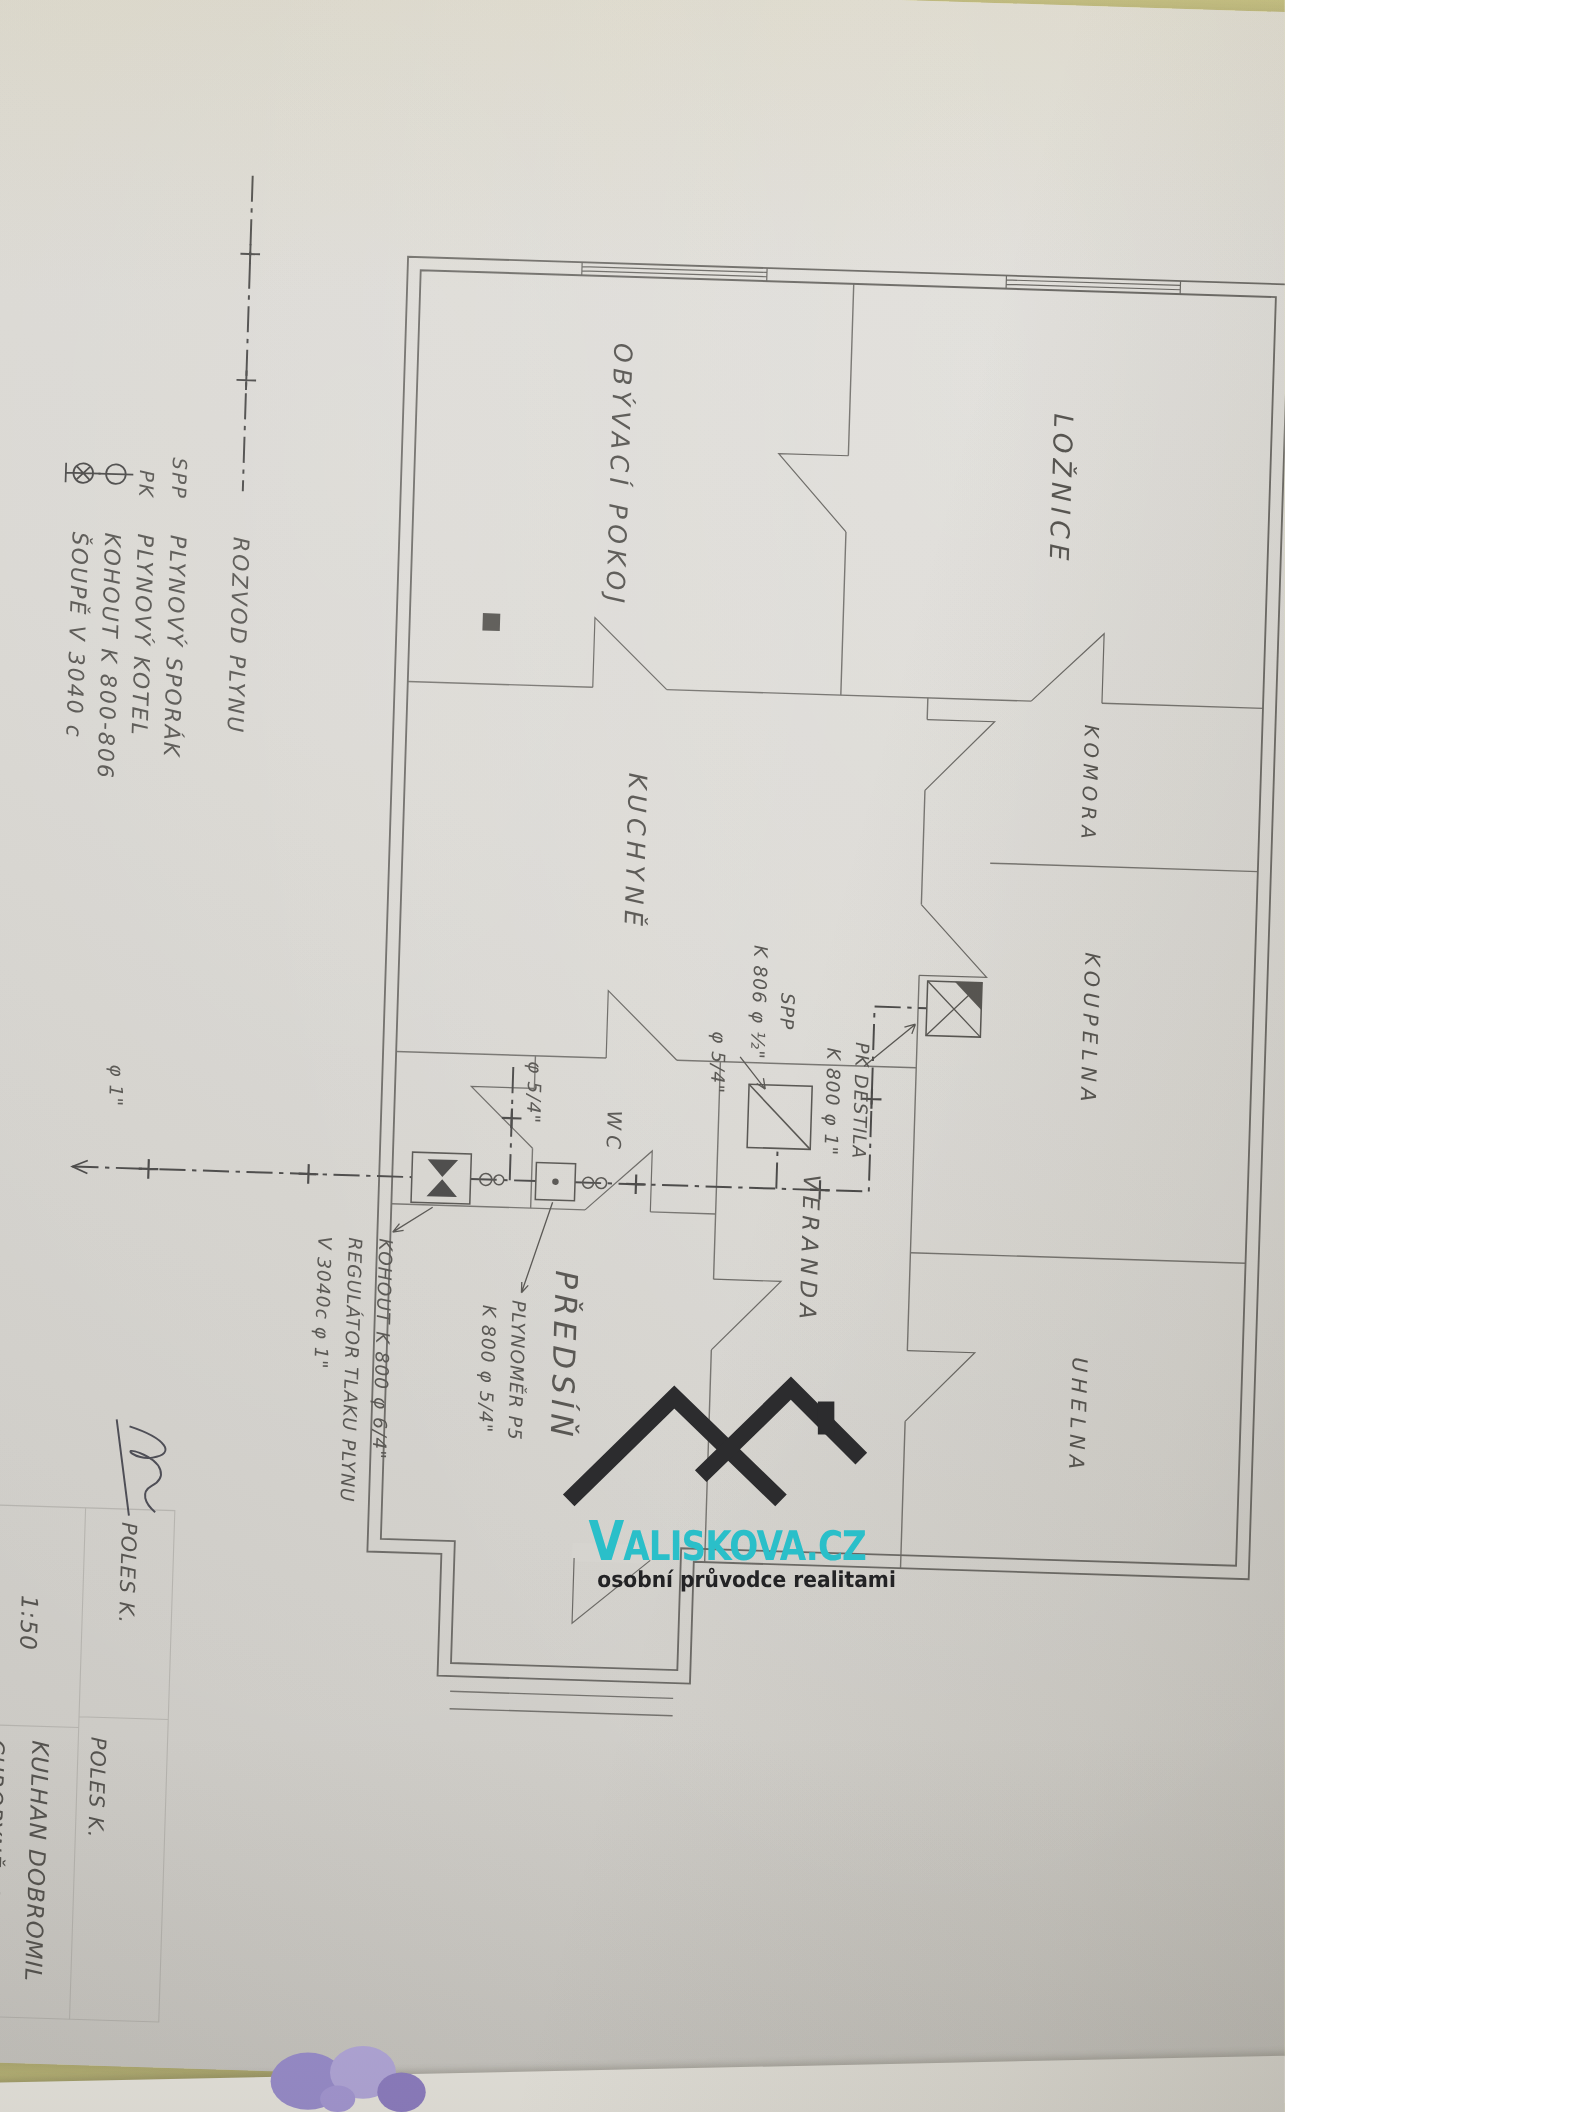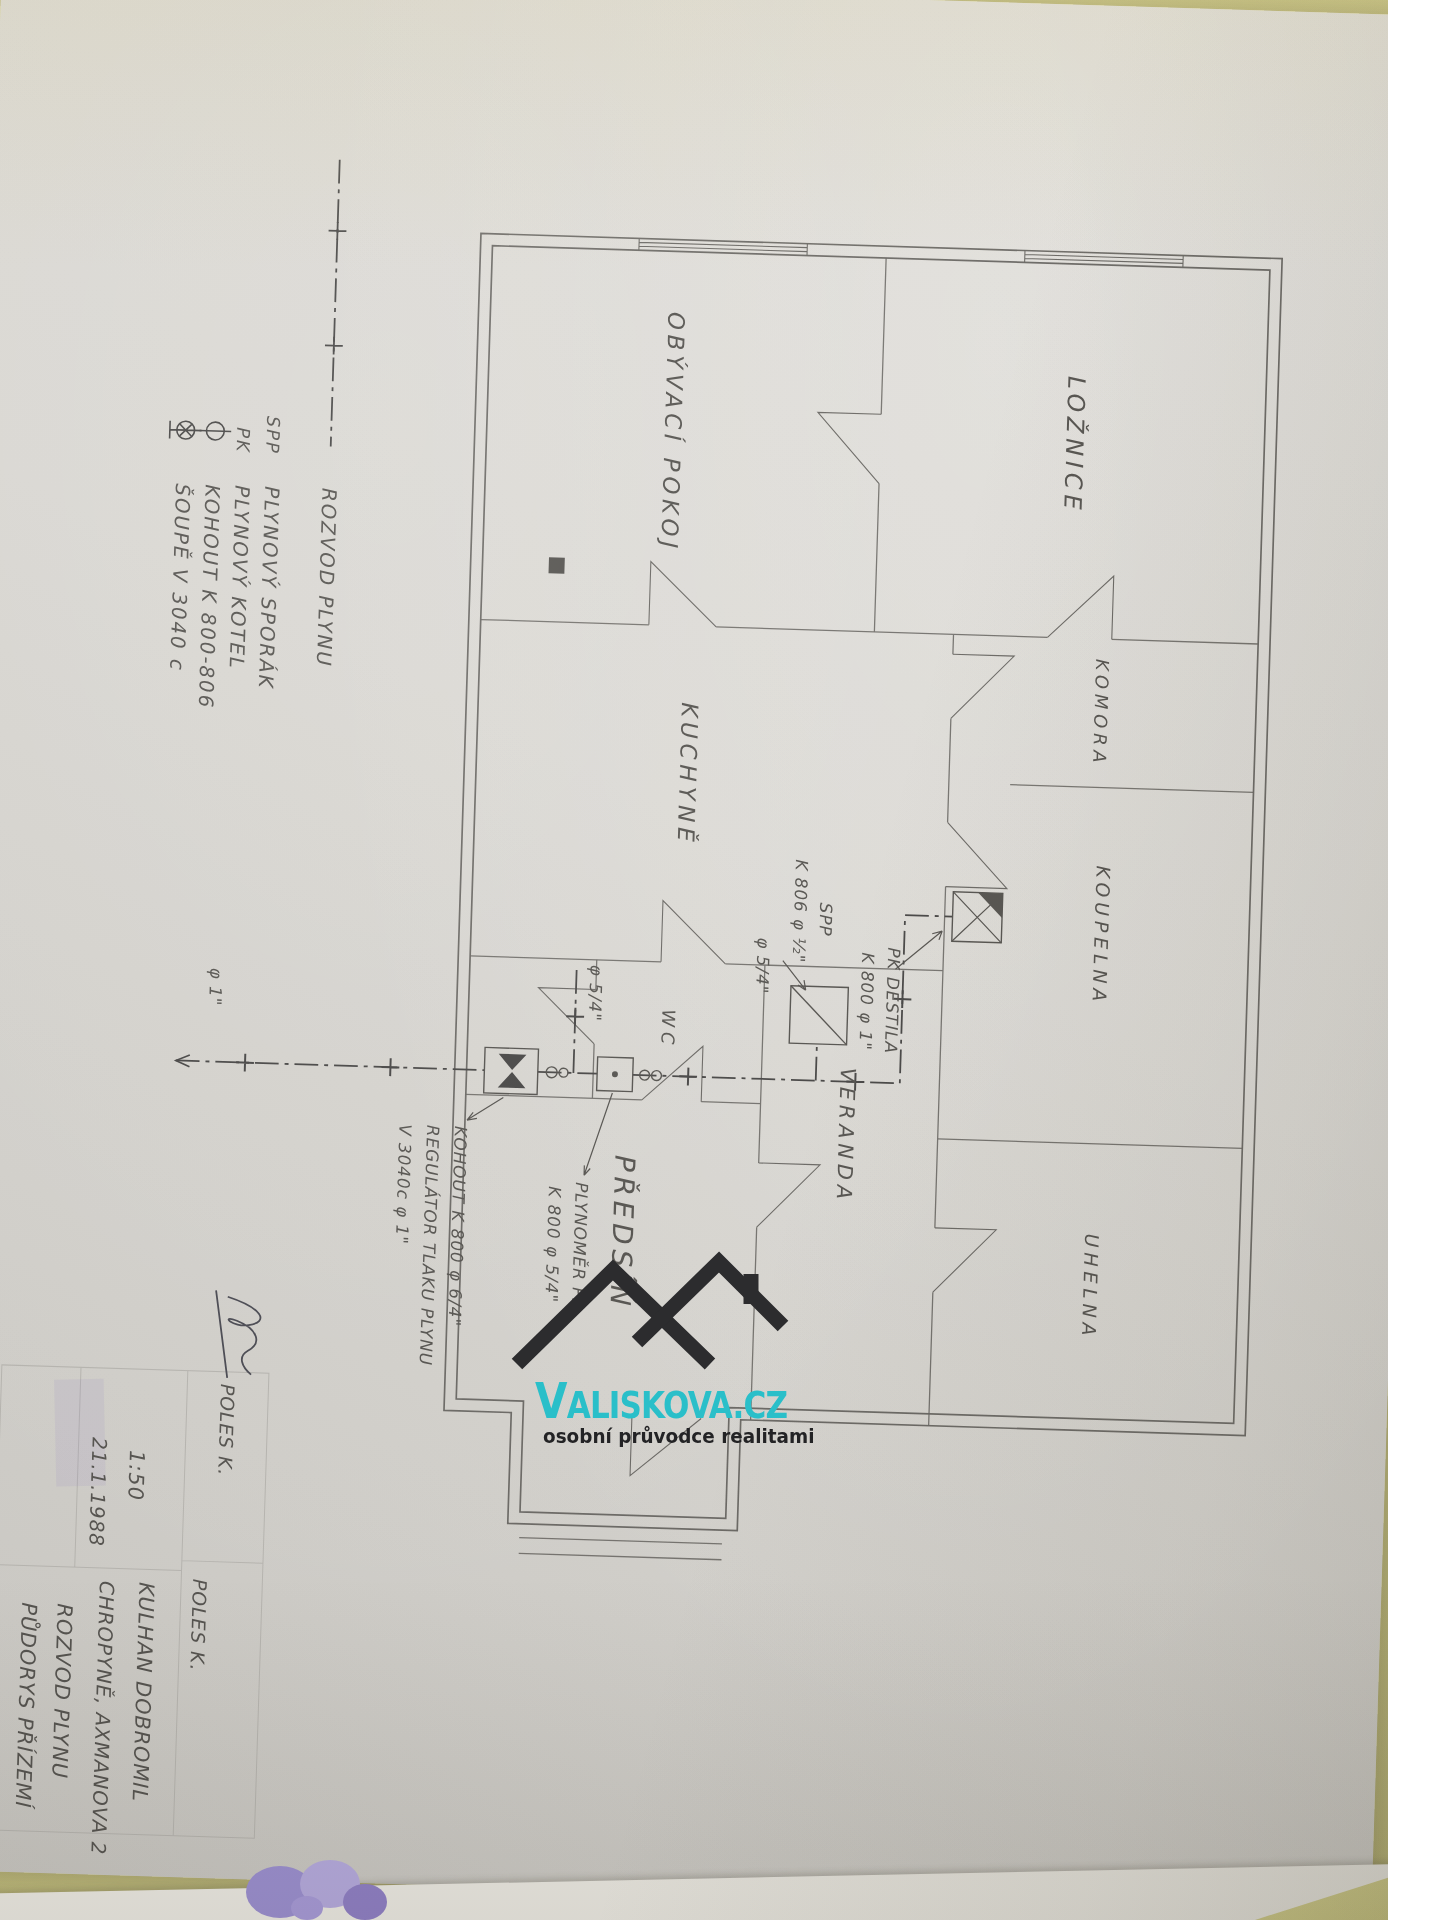--- a/index.html
+++ b/index.html
@@ -1,17 +1,17 @@
 <!DOCTYPE html>
 <html><head>
 <meta charset="utf-8">
 <style>
   html,body{margin:0;padding:0;width:1440px;height:1920px;overflow:hidden;
     font-family:"DejaVu Sans", sans-serif;}
-  .photo{position:relative;width:1388px;height:1920px;overflow:hidden;
+  .photo{position:relative;width:1168px;height:1920px;overflow:hidden;
     background:linear-gradient(160deg,#d9d593 0%,#d2ce8c 40%,#c6c27e 100%);}
   .paper{position:absolute;left:50%;top:50%;width:1900px;height:1430px;
     transform:translate(-50.4%,-51.2%) rotate(91.8deg);
     background:
       radial-gradient(140% 90% at 18% 30%, rgba(255,255,255,.16), transparent 55%),
       linear-gradient(115deg,#dedcd7 0%,#d9d7d2 45%,#d1cfca 72%,#c7c5c0 100%);
     box-shadow:0 0 46px rgba(60,55,40,.35);}
   .plan-svg{position:absolute;left:0;top:0;}
   .plan-svg text{fill:#55534f;font-style:italic;font-family:"DejaVu Sans",sans-serif;}
   .room-label{letter-spacing:5px;}

